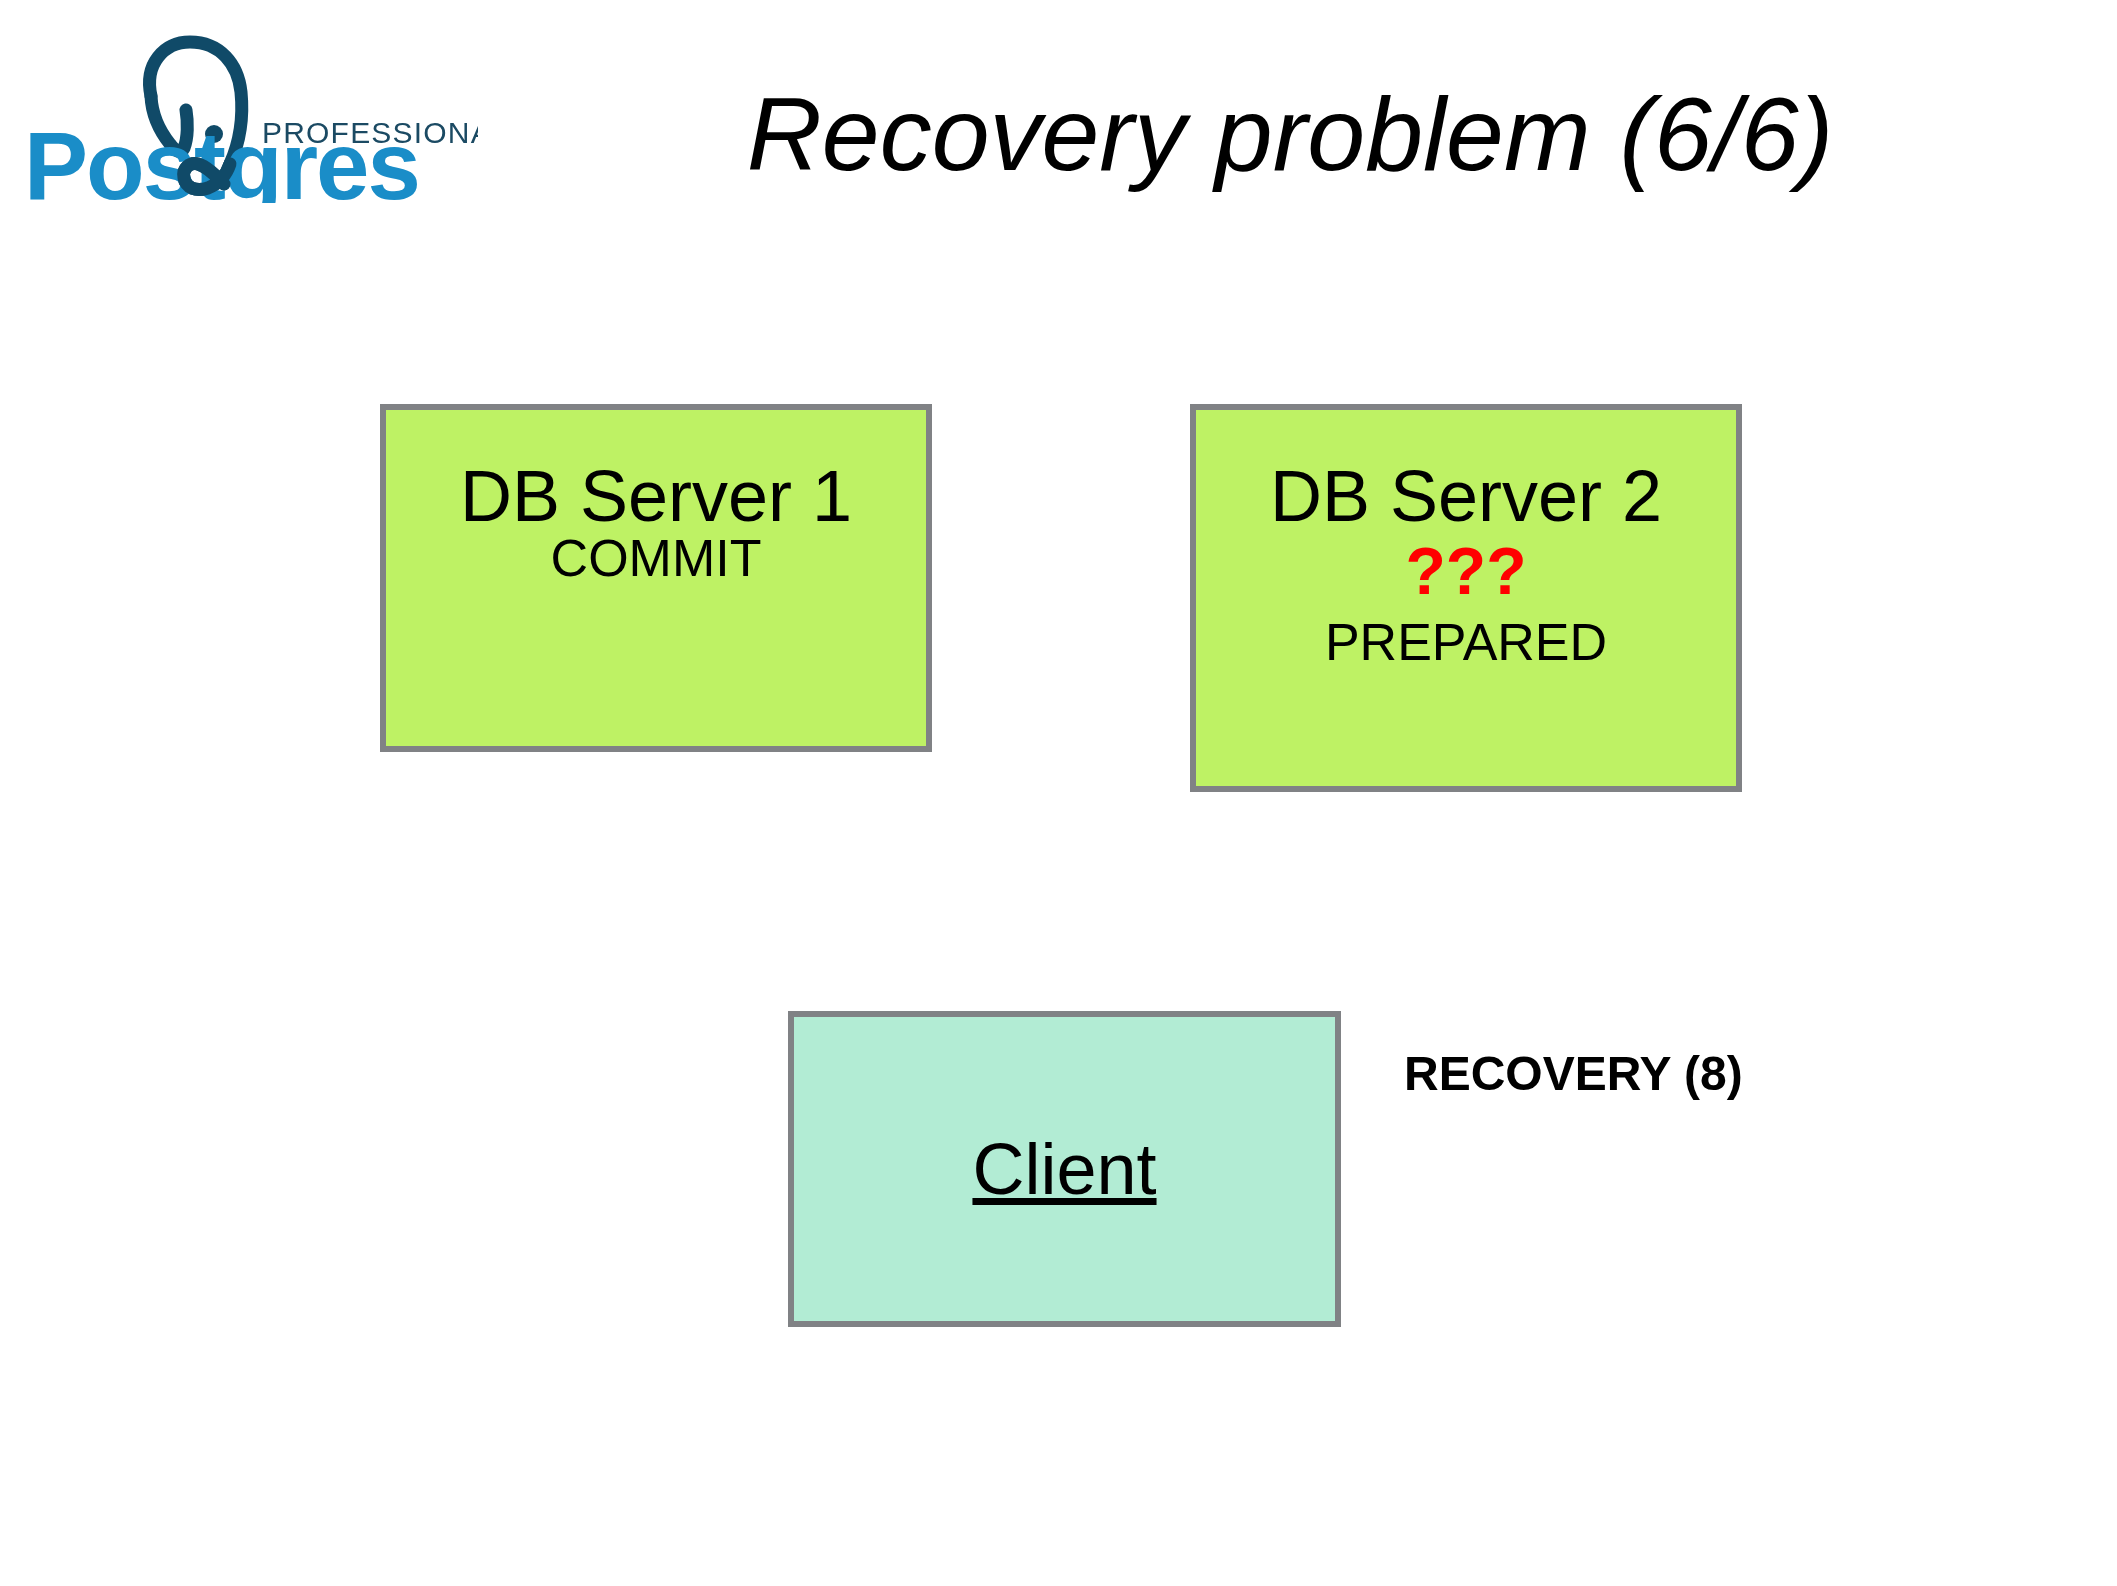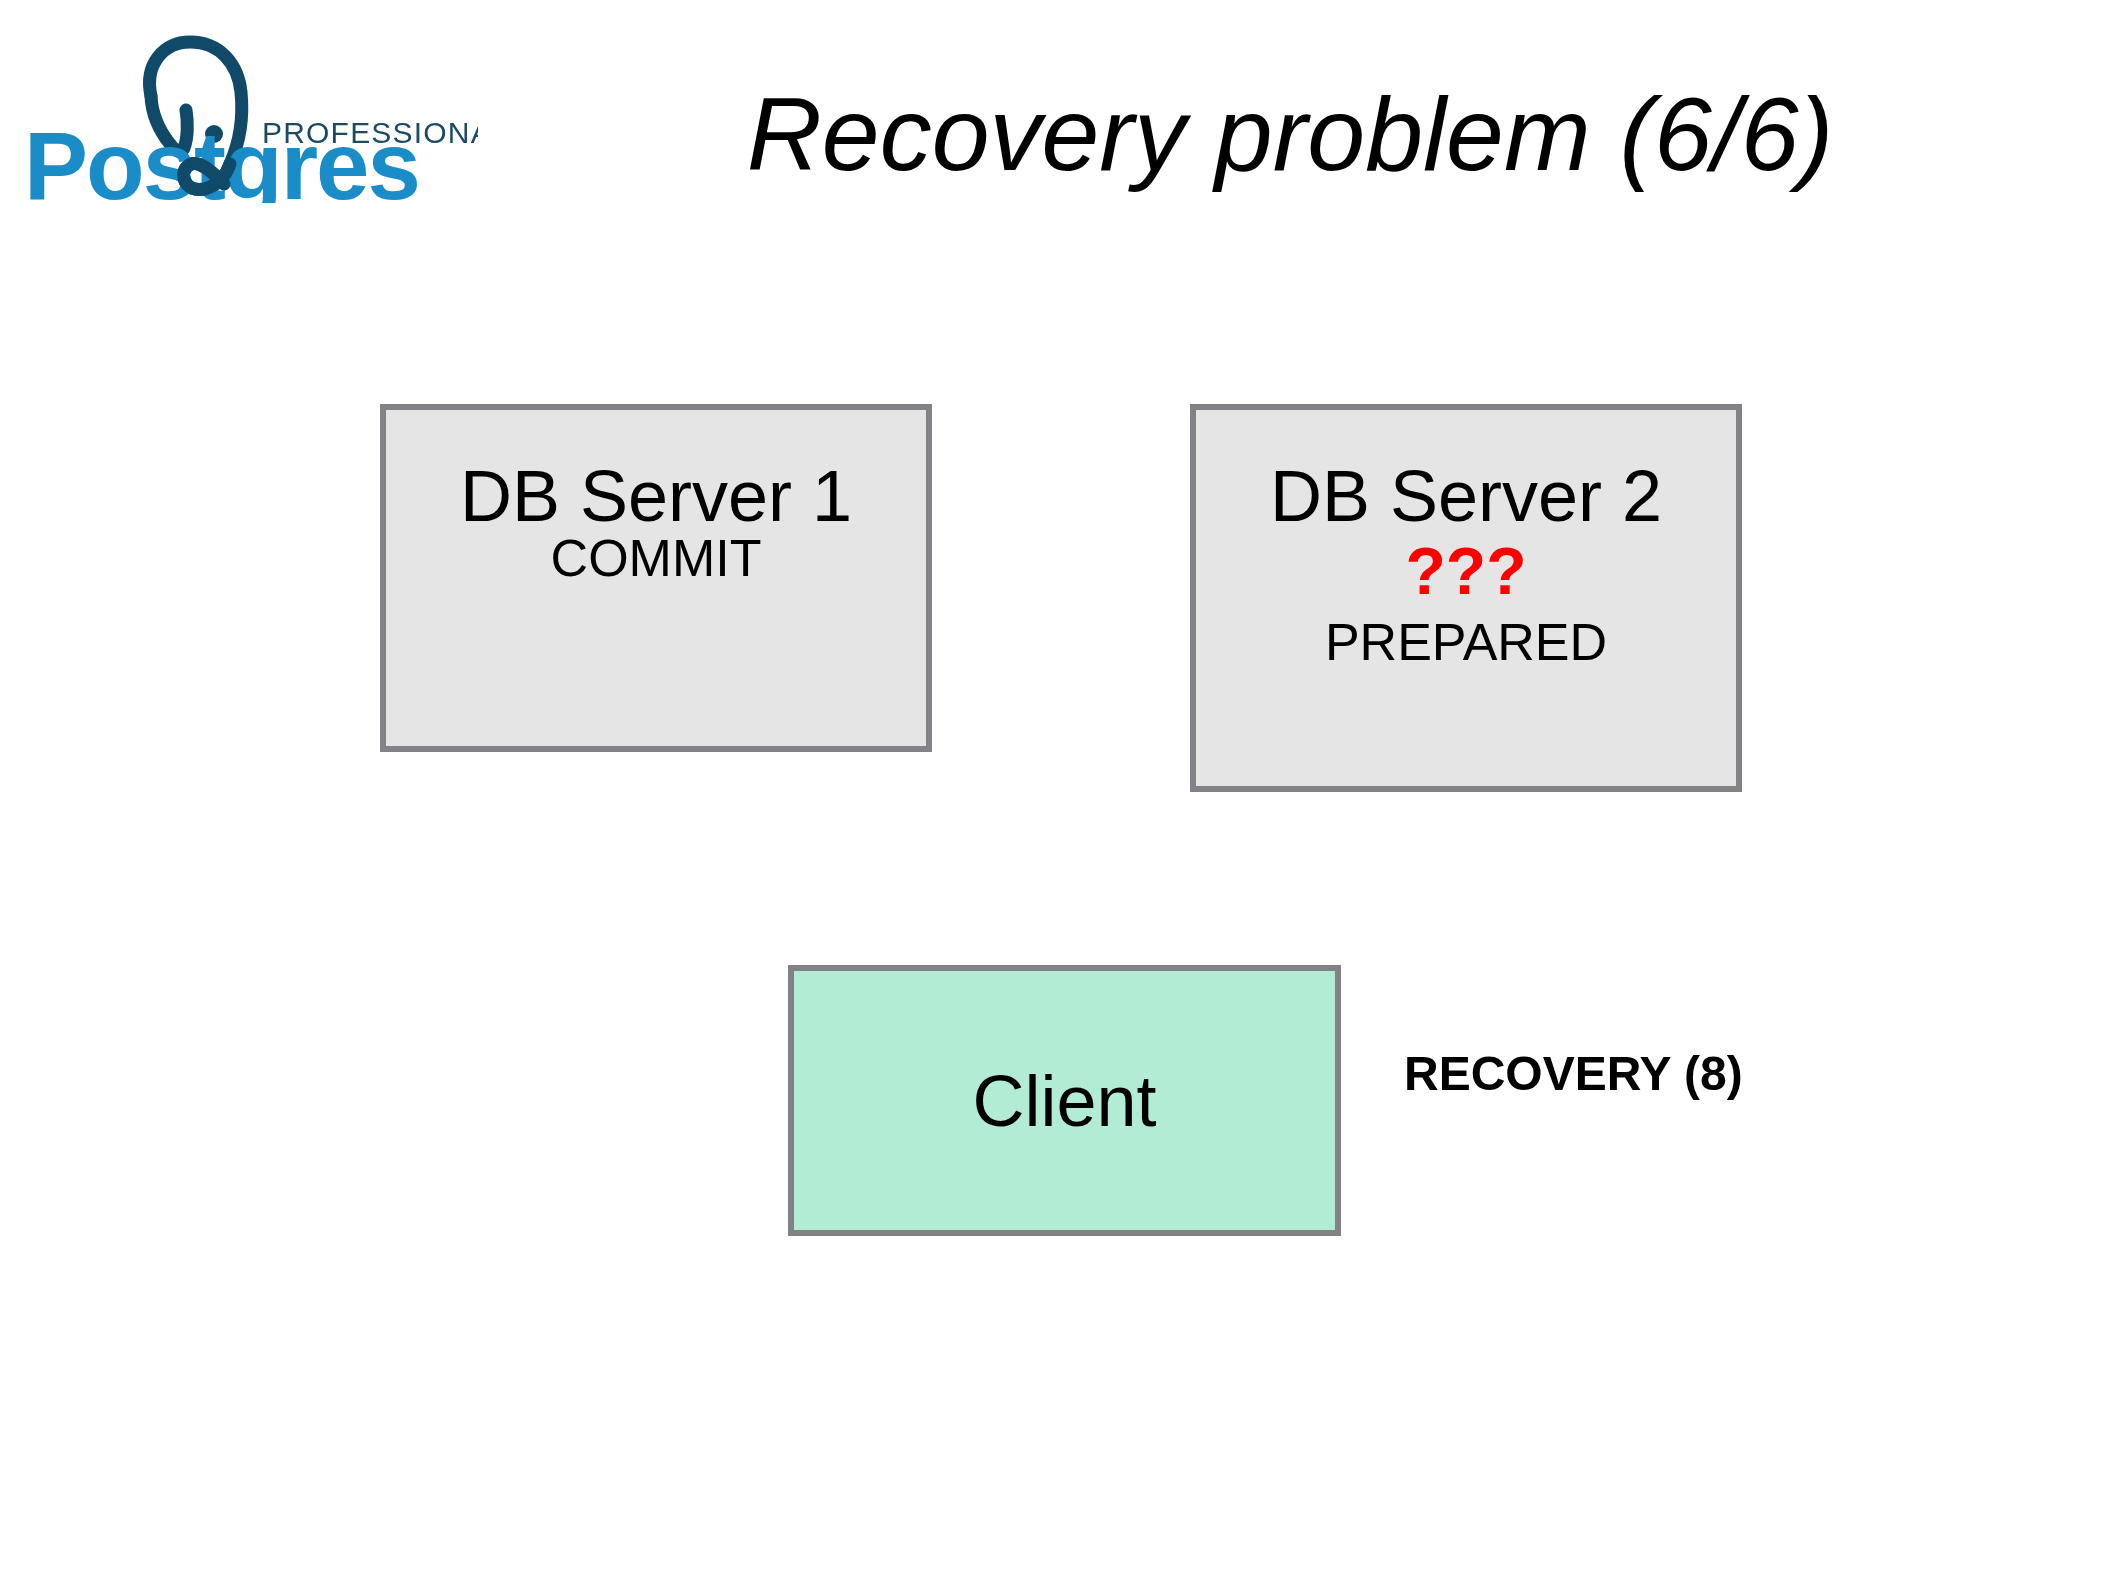--- a/index.html
+++ b/index.html
@@ -44,30 +44,30 @@
   
   .node-box {
     position: absolute;
     border: 6px solid #808285;
     box-sizing: border-box;
     display: flex;
     flex-direction: column;
     align-items: center;
     justify-content: flex-start;
   }
-  .node-box.db { background: #e5e5e5; }
+  .node-box.db { background: #bef264; }
   .node-box.client {
     background: #b2ecd4;
     align-items: center;
     justify-content: center;
   }
 
   #db-server-1 { left: 380px; top: 404px; width: 552px; height: 348px; }
   #db-server-2 { left: 1190px; top: 404px; width: 552px; height: 388px; }
-  #client-box  { left: 788px; top: 965px; width: 553px; height: 271px; }
+  #client-box  { left: 788px; top: 1011px; width: 553px; height: 316px; text-decoration: underline; }
 
   .node-title {
     font-size: 72px;
     line-height: 1;
     margin-top: 50px;
     white-space: nowrap;
   }
   .node-status-mark {
     font-size: 66px;
     font-weight: 700;

